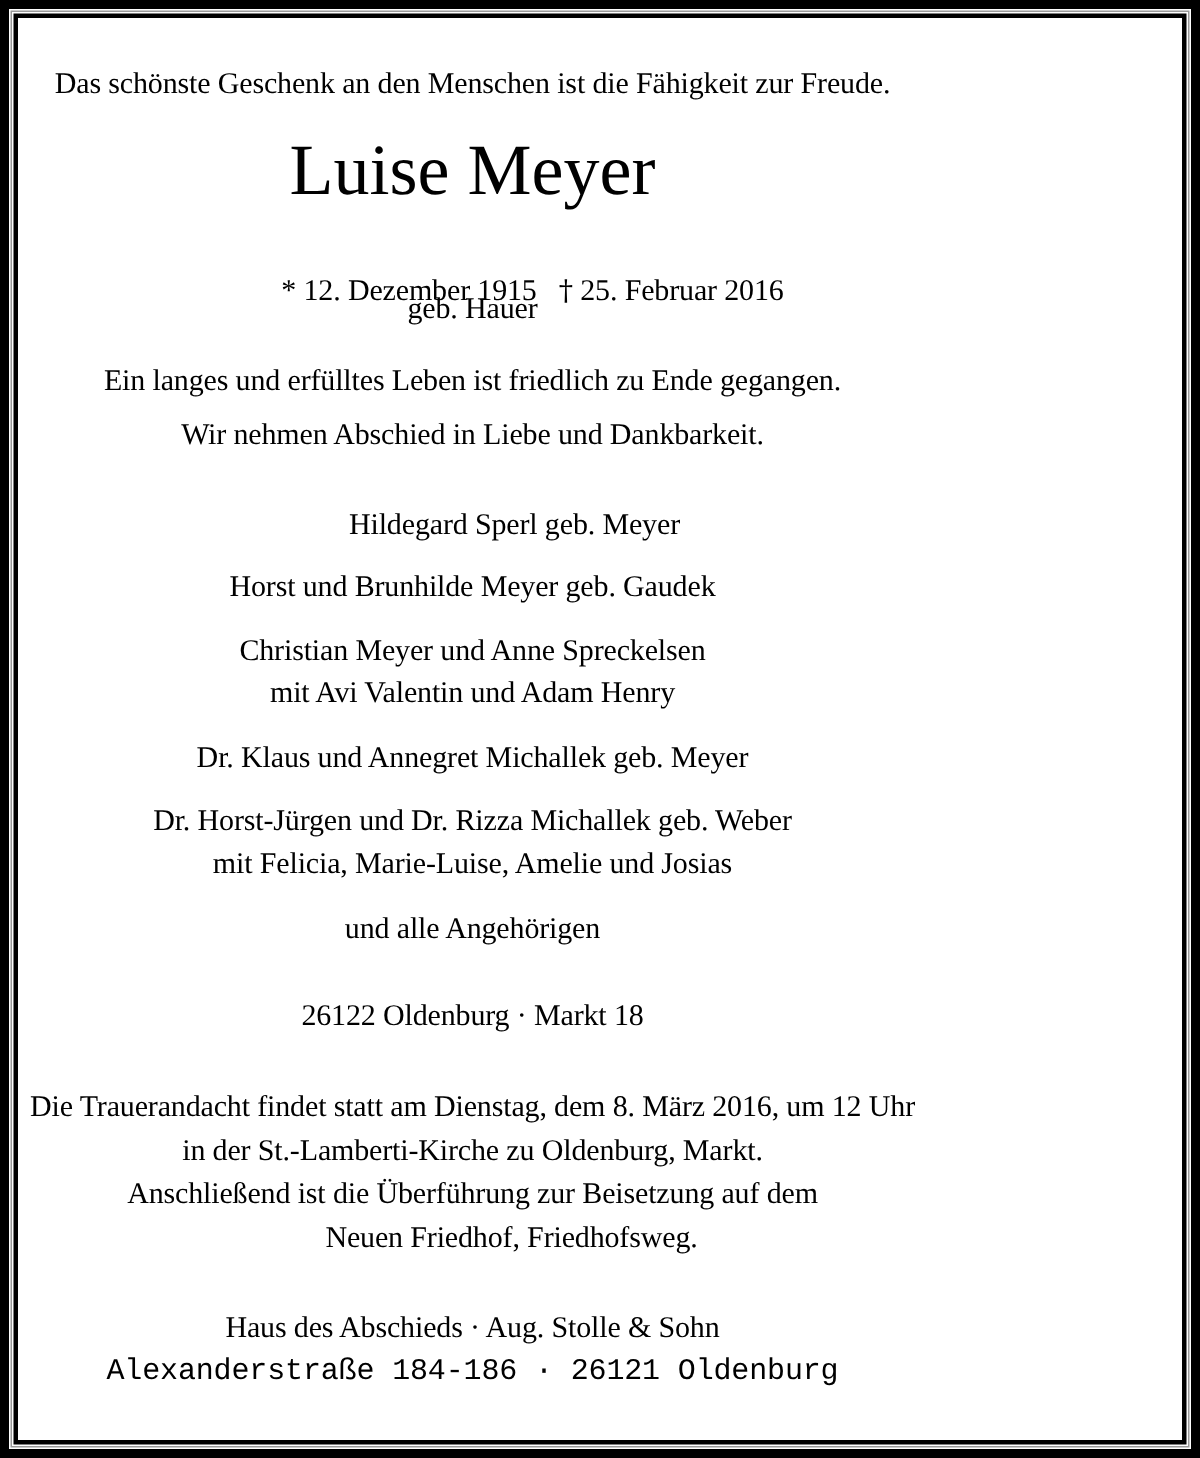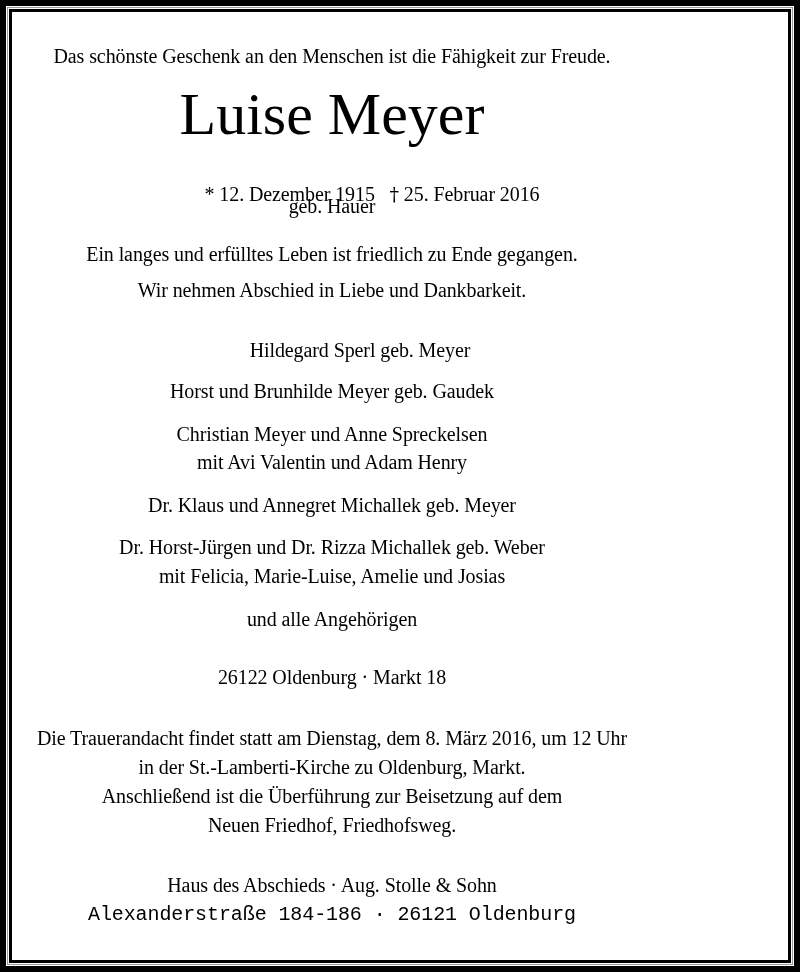--- a/index.html
+++ b/index.html
@@ -31,30 +31,30 @@
     }
     .frame-inner {
       position: absolute;
       left: 9px; top: 9px;
       width: 782px; height: 954px;
       box-sizing: border-box;
       border: 3px solid #000000;
     }
     .line {
       position: absolute;
-      left: 24px;
+      left: 7px;
       width: 616px;
       text-align: center;
       white-space: nowrap;
       font-size: 20px;
       line-height: 20px;
       letter-spacing: -0.1px;
     }
     .name {
-      font-size: 60px;
+      font-size: 48px;
       line-height: 60px;
       letter-spacing: 0px;
     }
     .dagger {
       font-family: "DejaVu Serif", serif;
       font-size: 19px;
     }
   </style>
 </head>
 <body>
@@ -88,21 +88,21 @@
     <div class="line" style="top:566px;">mit Felicia, Marie-Luise, Amelie und Josias</div>
     <div class="line" style="top:609px;">und alle Angehörigen</div>
   </div>
 
   <div class="line" style="top:667px;">26122 Oldenburg · Markt 18</div>
 
   <div>
     <div class="line" style="top:728px;">Die Trauerandacht findet statt am Dienstag, dem 8. März 2016, um 12 Uhr</div>
     <div class="line" style="top:757px;">in der St.-Lamberti-Kirche zu Oldenburg, Markt.</div>
     <div class="line" style="top:786px;">Anschließend ist die Überführung zur Beisetzung auf dem</div>
-    <div class="line" style="top:815px;">Neuen Friedhof, Friedhofsweg.</div>
+    <div class="line" style="top:815px;padding-left:26px;">Neuen Friedhof, Friedhofsweg.</div>
   </div>
 
   <div>
     <div class="line" style="top:875px;">Haus des Abschieds · Aug. Stolle &amp; Sohn</div>
     <div class="line" style="top:905px;font-family:Liberation Mono, monospace;">Alexanderstraße 184-186 · 26121 Oldenburg</div>
   </div>
 
 </div>
 
 </body></html>

